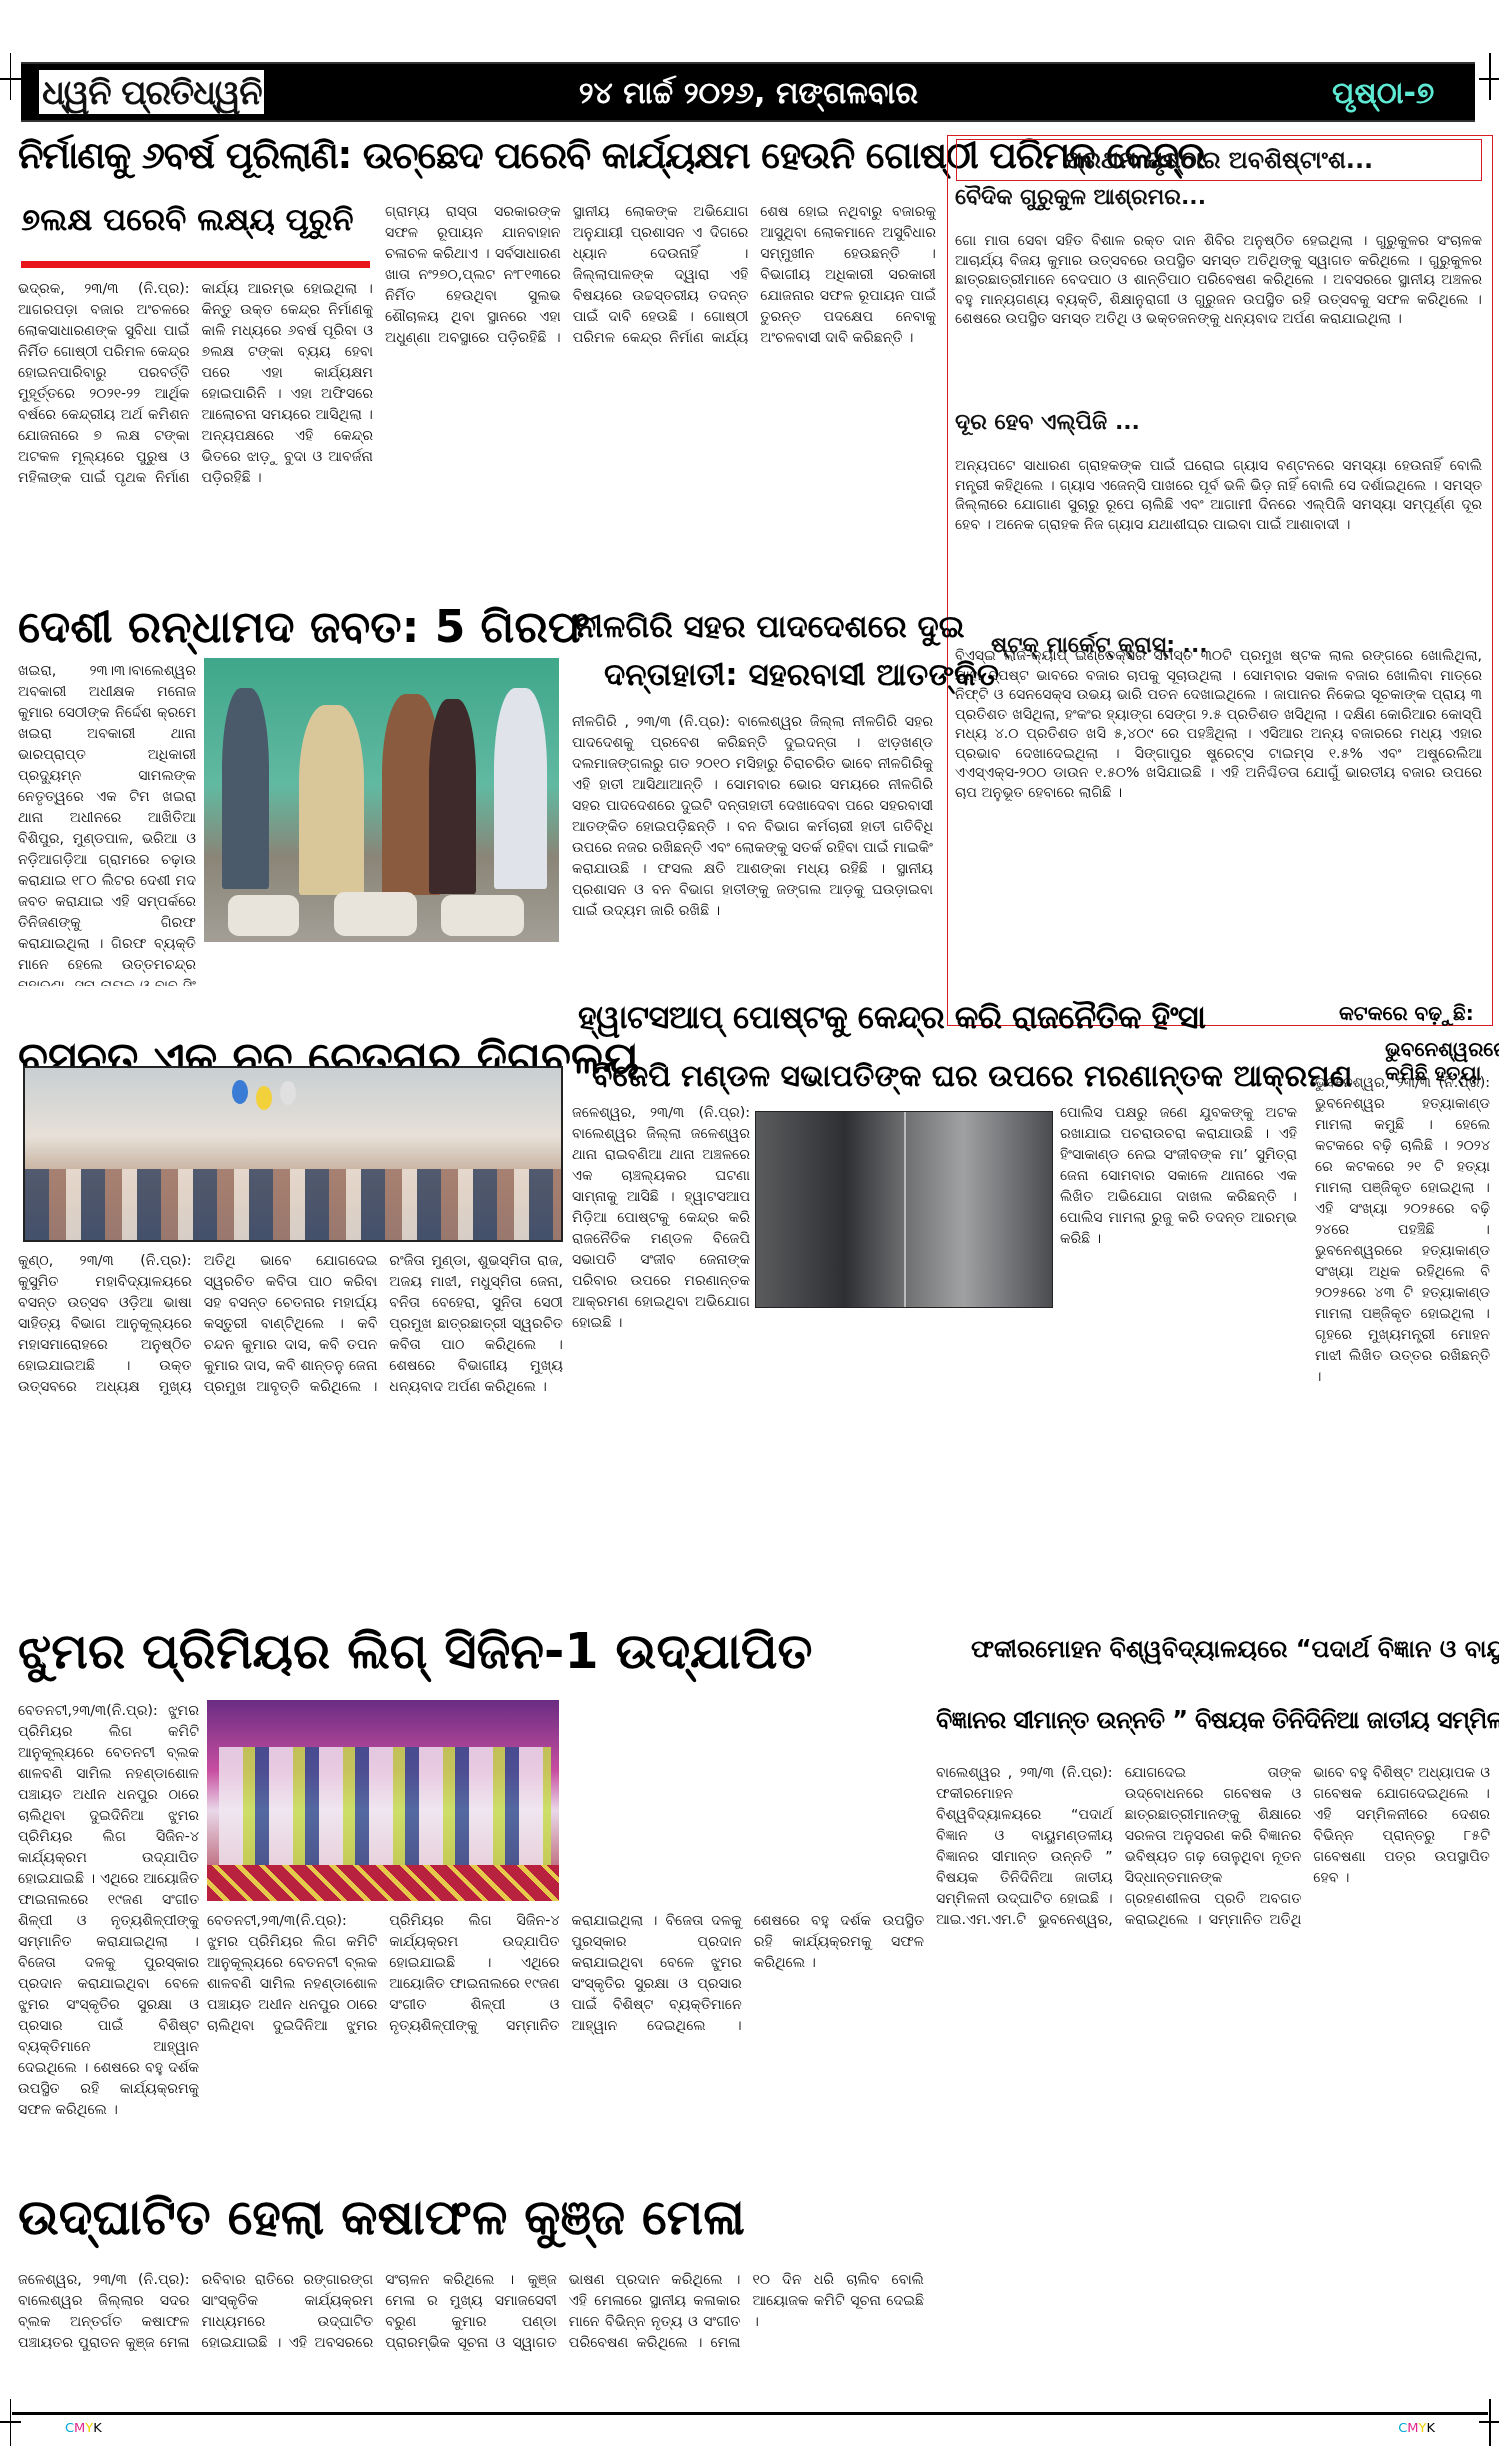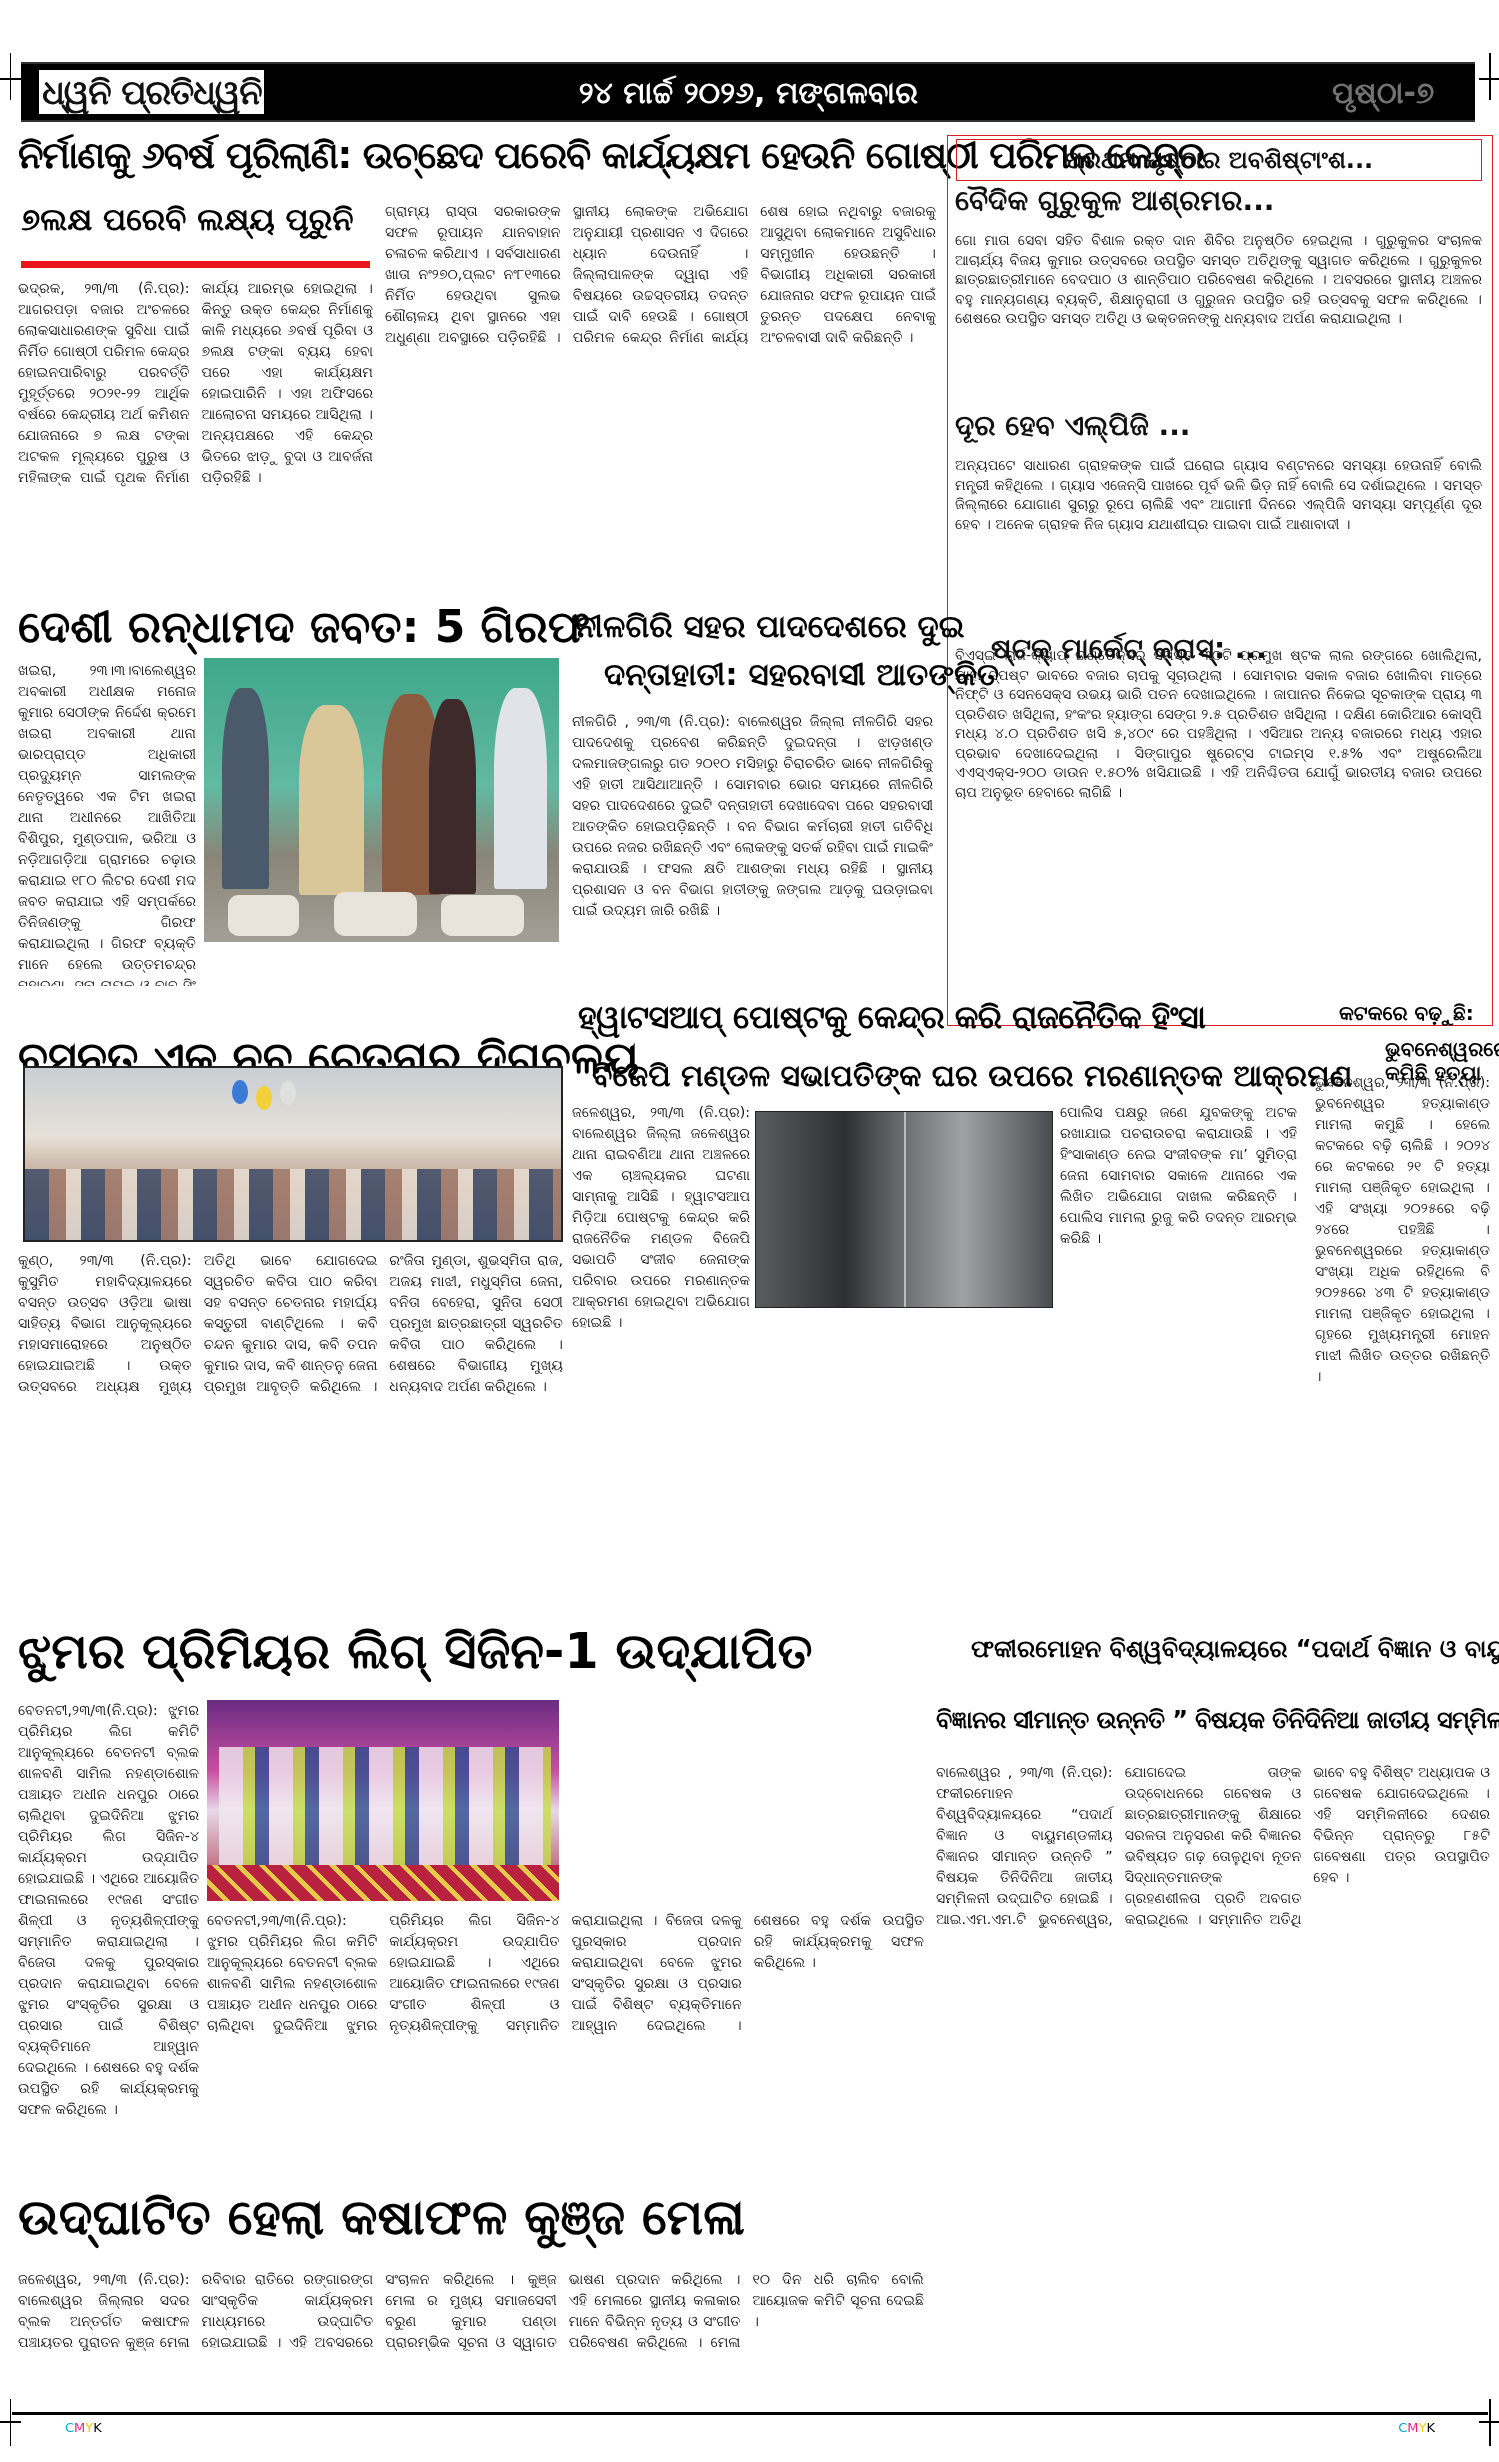--- a/index.html
+++ b/index.html
@@ -7,32 +7,32 @@
   .crop{position:absolute;background:#000;}
   .cmyk{position:absolute;display:flex;gap:1.8px;}
   .cmyk i{display:block;width:3.6px;height:8.3px;}
   .cmyk-label{position:absolute;font-size:13px;font-family:"DejaVu Sans",sans-serif;}
   .cmyk-label .c{color:#00a8d6}.cmyk-label .m{color:#e0248a}.cmyk-label .y{color:#f0d000}.cmyk-label .k{color:#000}
 
   
   .masthead{position:absolute;left:21.3px;top:62px;width:1454px;height:56px;background:#000;border-top:2.4px solid #333;border-bottom:2.4px solid #333;}
   .logo{position:absolute;left:18px;top:6px;width:225px;height:44px;background:#fff;display:flex;align-items:center;justify-content:center;font-family:"DejaVu Sans",sans-serif;font-weight:bold;font-size:34px;color:#111;letter-spacing:-1.2px;}
   .mast-date{position:absolute;left:0;right:0;top:10.7px;text-align:center;color:#fff;font-size:30px;font-family:"DejaVu Sans",sans-serif;font-weight:bold;}
-  .mast-page{position:absolute;right:41px;top:10.7px;color:#737373;font-size:30px;font-weight:bold;}
+  .mast-page{position:absolute;right:41px;top:10.7px;color:#5eead4;font-size:30px;font-weight:bold;}
 
   .hl{position:absolute;font-family:"DejaVu Sans",sans-serif;font-weight:bold;color:#000;line-height:1.05;white-space:nowrap;}
   .sub{position:absolute;font-family:"DejaVu Sans",sans-serif;font-weight:bold;color:#000;}
   .body{position:absolute;font-size:14.2px;line-height:21px;text-align:justify;overflow:hidden;color:#111;font-family:"DejaVu Sans",sans-serif;}
   .cols{position:absolute;overflow:hidden;font-size:14.2px;line-height:21px;color:#111;column-gap:12px;text-align:justify;font-family:"DejaVu Sans",sans-serif;}
   .redbar{position:absolute;background:#e8151b;}
   .rule{position:absolute;background:#000;}
 
   .redbox{position:absolute;left:947px;top:135px;width:544px;height:889px;border:1.8px solid #d81c22;}
   .redbox-title{position:absolute;left:956px;top:139px;width:524px;height:40px;border:1.8px solid #d81c22;display:flex;align-items:center;justify-content:center;font-size:24px;font-weight:bold;}
-  .rb-sub{position:absolute;left:955px;font-size:28px;font-weight:bold;}
+  .rb-sub{position:absolute;left:955px;font-size:22px;font-weight:bold;}
   .rb-body{position:absolute;left:955px;width:527px;font-size:14.2px;line-height:19.5px;text-align:justify;overflow:hidden;}
 
   .photo{position:absolute;overflow:hidden;}
   .ph-police{background:linear-gradient(180deg,#3fa78a 0%,#61b9a1 45%,#8a8577 70%,#a39f97 100%);}
   .ph-class{background:linear-gradient(180deg,#c9cfd3 0%,#e7e0d8 40%,#b79c86 70%,#6d7584 100%);}
   .ph-attack{background:linear-gradient(90deg,#5a5c5e 0%,#2d2f32 30%,#6c6e70 50%,#9fa1a3 70%,#4a4c4f 100%);}
   .ph-jhumar{background:linear-gradient(180deg,#6a2c82 0%,#c74ea0 35%,#e9d8e8 55%,#a83448 100%);}
   .person{position:absolute;border-radius:40% 40% 3.6px 3.6px;}
   .sack{position:absolute;background:#e8e4dc;border-radius:10.7px;}
 </style>

